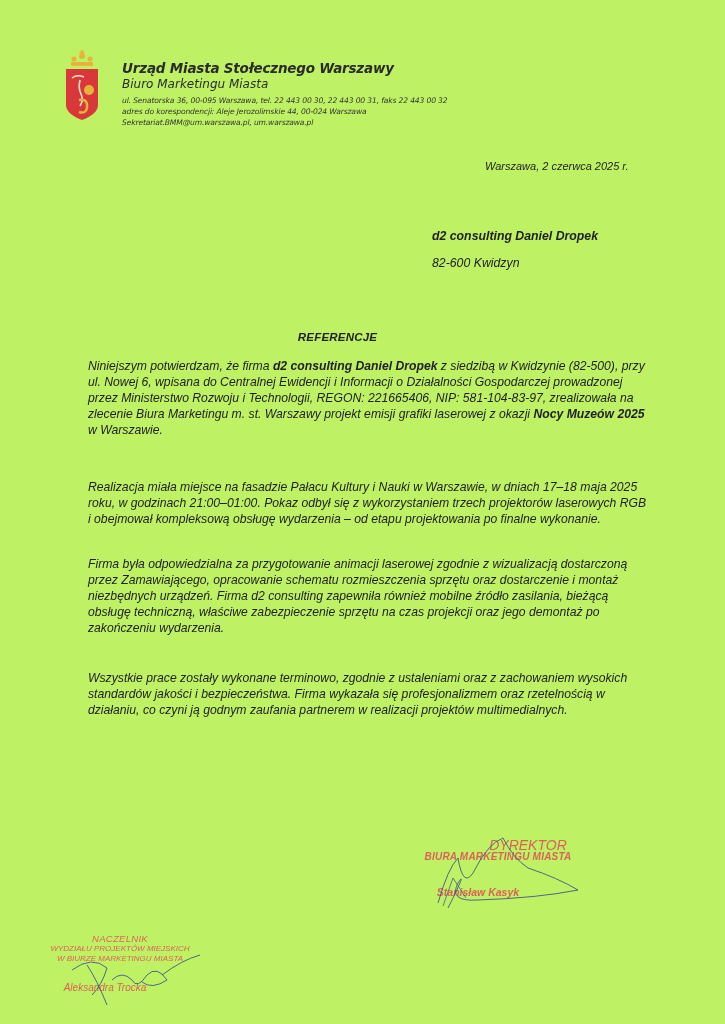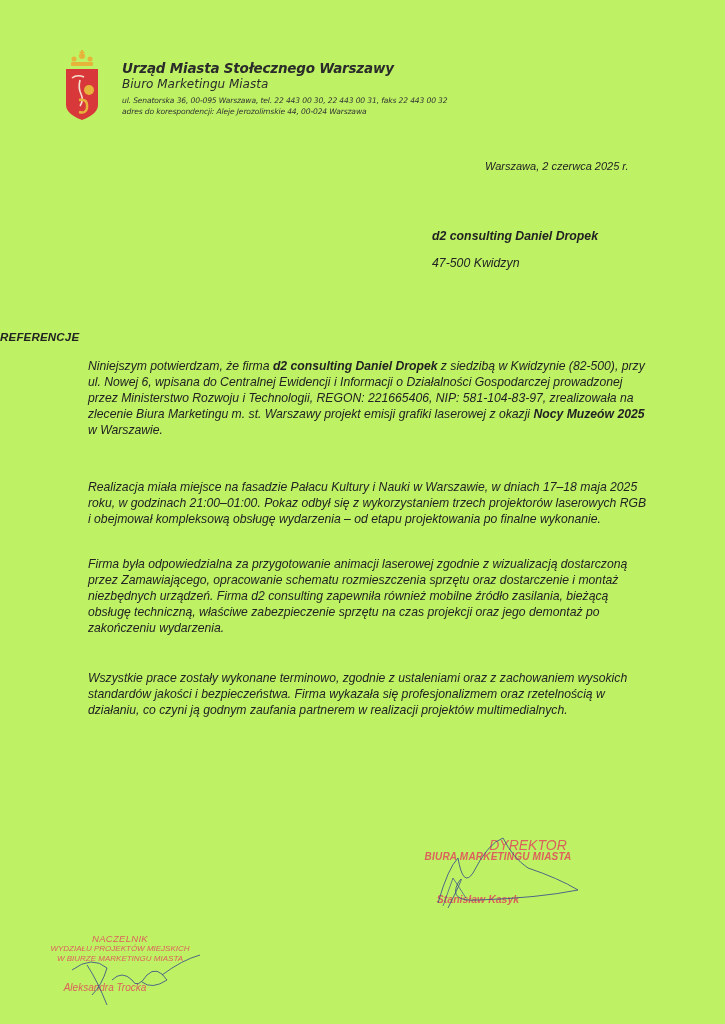--- a/index.html
+++ b/index.html
@@ -13,35 +13,35 @@
     .lh-sub { font-family: "DejaVu Sans", sans-serif; font-size: 12px; color: #2b2b2b; line-height: 15px; }
     .lh-addr { font-family: "DejaVu Sans", sans-serif; font-size: 7.6px; color: #333; line-height: 11px; letter-spacing: -0.15px; margin-top: 3px; }
 
     .body-text { font-family: "Liberation Sans", sans-serif; font-size: 12.2px; color: #222; }
 
     .date { position: absolute; left: 485px; top: 160px; font-size: 11px; }
     .recipient { position: absolute; left: 432px; top: 228px; font-size: 12.3px; }
     .recipient div { height: 27px; line-height: 16px; }
     .recipient .name { font-weight: bold; }
 
-    .heading { position: absolute; left: 0; width: 675px; top: 331px; text-align: left; font-weight: bold; font-size: 11.5px; letter-spacing: 0.2px; }
+    .heading { position: absolute; left: 0; width: 675px; top: 331px; text-align: center; font-weight: bold; font-size: 11.5px; letter-spacing: 0.2px; }
 
     .para { position: absolute; left: 88px; width: 560px; font-size: 12.2px; line-height: 16px; }
     .p1 { top: 358px; }
     .p2 { top: 479px; }
     .p3 { top: 556px; }
     .p4 { top: 670px; }
     .para b { font-weight: bold; }
 
     
     .stamp { position: absolute; color: #e2475a; font-family: "Liberation Sans", sans-serif; text-align: center; opacity: 0.85; }
     .stamp-right { left: 408px; top: 840px; width: 180px; }
     .stamp-right .s1 { font-size: 14px; line-height: 11px; padding-left: 60px; }
     .stamp-right .s2 { font-size: 10px; line-height: 12px; font-weight: bold; letter-spacing: 0.2px; }
-    .stamp-right .s3 { font-size: 10.5px; font-weight: bold; margin-top: 30px; padding-right: 40px; }
+    .stamp-right .s3 { font-size: 10.5px; font-weight: bold; margin-top: 23px; padding-right: 40px; }
     .stamp-left { left: 30px; top: 933px; width: 180px; }
     .stamp-left .s1 { font-size: 9.5px; line-height: 11px; letter-spacing: 0.3px; }
     .stamp-left .s2 { font-size: 8px; line-height: 10px; }
     .stamp-left .s3 { font-size: 8px; line-height: 10px; }
     .stamp-left .s4 { font-size: 10px; margin-top: 18px; padding-right: 30px; }
 
     .sig { position: absolute; }
     .sig-right { left: 418px; top: 828px; width: 180px; height: 90px; }
     .sig-left { left: 62px; top: 950px; width: 140px; height: 60px; }
   </style>
@@ -70,28 +70,29 @@
     <circle cx="27" cy="40" r="5" fill="#e6b43a"></circle>
     <path d="M17 50 Q26 48 25 58 Q24 64 17 62" fill="none" stroke="#e6b43a" stroke-width="2.5"></path>
   </svg>
 
   <div class="lh">
     <div class="lh-title">Urząd Miasta Stołecznego Warszawy</div>
     <div class="lh-sub">Biuro Marketingu Miasta</div>
     <div class="lh-addr">
       <div>ul. Senatorska 36, 00-095 Warszawa, tel. 22 443 00 30, 22 443 00 31, faks 22 443 00 32</div>
       <div>adres do korespondencji: Aleje Jerozolimskie 44, 00-024 Warszawa</div>
+      <div>Sekretariat.BMM@um.warszawa.pl, um.warszawa.pl</div>
     </div>
   </div>
 
   <div class="date body-text">Warszawa, 2 czerwca 2025 r.</div>
 
   <div class="recipient body-text">
     <div class="name">d2 consulting Daniel Dropek</div>
-    <div>47-500 Kwidzyn</div>
+    <div>82-600 Kwidzyn</div>
   </div>
 
   <div class="heading body-text">REFERENCJE</div>
 
   <div class="para p1 body-text"><span>Niniejszym potwierdzam, że firma </span><b>d2 consulting Daniel Dropek</b><span> z siedzibą w Kwidzynie (82-500), przy ul. Nowej 6, wpisana do Centralnej Ewidencji i Informacji o Działalności Gospodarczej prowadzonej przez Ministerstwo Rozwoju i Technologii, REGON: 221665406, NIP: 581-104-83-97, zrealizowała na zlecenie Biura Marketingu m. st. Warszawy projekt emisji grafiki laserowej z okazji </span><b>Nocy Muzeów 2025</b><span> w Warszawie.</span></div>
 
   <div class="para p2 body-text">Realizacja miała miejsce na fasadzie Pałacu Kultury i Nauki w Warszawie, w dniach 17–18 maja 2025 roku, w godzinach 21:00–01:00. Pokaz odbył się z wykorzystaniem trzech projektorów laserowych RGB i obejmował kompleksową obsługę wydarzenia – od etapu projektowania po finalne wykonanie.</div>
   <div class="para p3 body-text">Firma była odpowiedzialna za przygotowanie animacji laserowej zgodnie z wizualizacją dostarczoną przez Zamawiającego, opracowanie schematu rozmieszczenia sprzętu oraz dostarczenie i montaż niezbędnych urządzeń. Firma d2 consulting zapewniła również mobilne źródło zasilania, bieżącą obsługę techniczną, właściwe zabezpieczenie sprzętu na czas projekcji oraz jego demontaż po zakończeniu wydarzenia.</div>
   <div class="para p4 body-text">Wszystkie prace zostały wykonane terminowo, zgodnie z ustaleniami oraz z zachowaniem wysokich standardów jakości i bezpieczeństwa. Firma wykazała się profesjonalizmem oraz rzetelnością w działaniu, co czyni ją godnym zaufania partnerem w realizacji projektów multimedialnych.</div>
 

